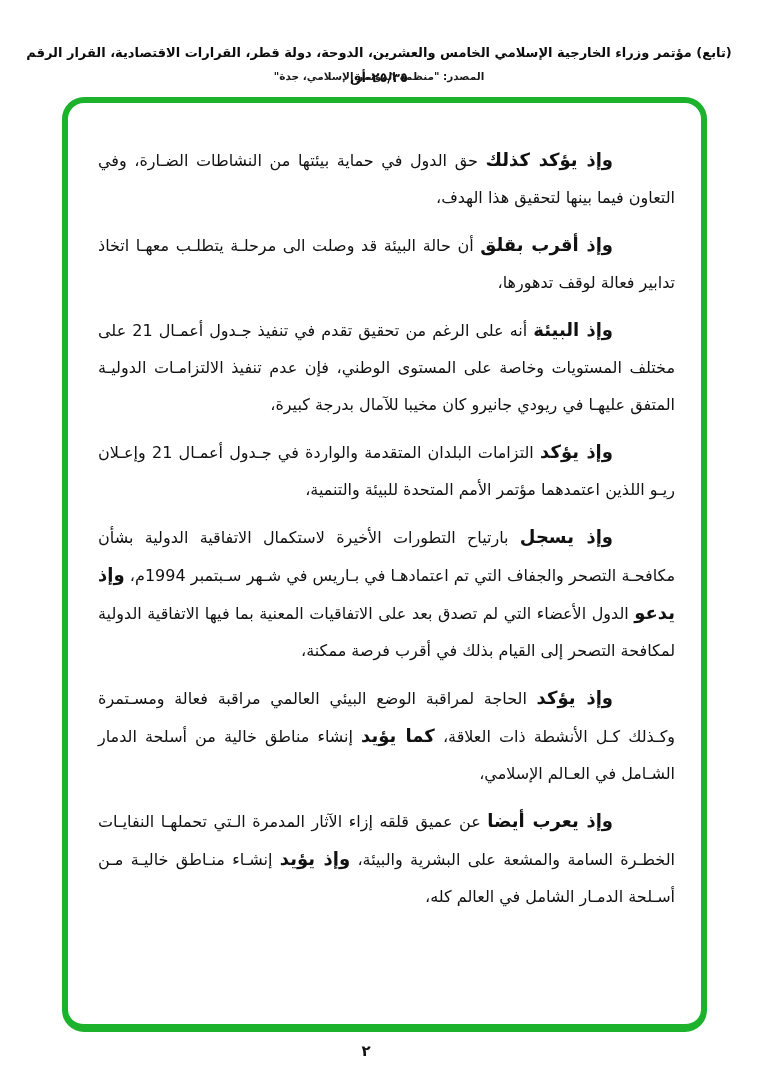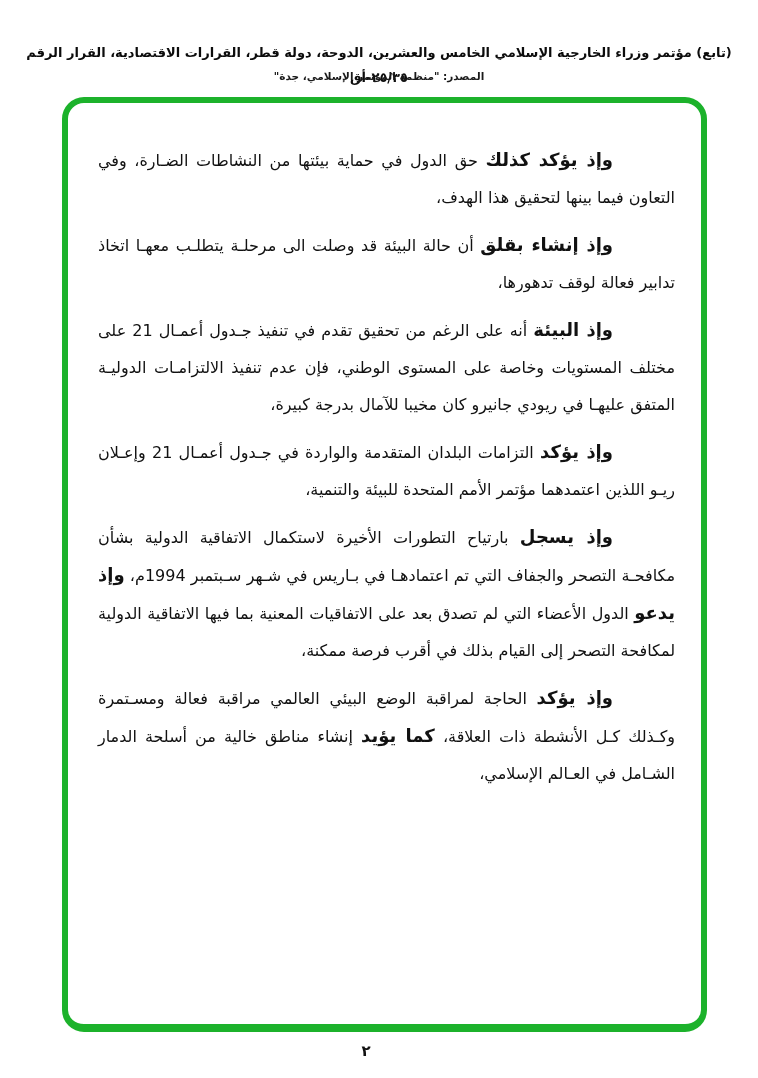--- a/index.html
+++ b/index.html
@@ -44,21 +44,22 @@
 </head>
 <body style="background: rgb(255, 255, 255);">
 
 <div class="header1">(تابع) مؤتمر وزراء الخارجية الإسلامي الخامس والعشرين، الدوحة، دولة قطر، القرارات الاقتصادية، القرار الرقم ٢٥/٣٥-أق</div>
 
 <div class="header2">المصدر:  "منظمة المؤتمر الإسلامي، جدة"</div>
 
 <div class="frame" style="border-color: rgb(28, 178, 43);">
   <div class="content">
       <p><span class="b">وإذ يؤكد كذلك</span><span> حق الدول في حماية بيئتها من النشاطات الضـارة، وفي التعاون فيما بينها لتحقيق هذا الهدف،</span></p>
-      <p><span class="b">وإذ إنشاء بقلق</span><span> أن حالة البيئة قد وصلت الى مرحلـة يتطلـب معهـا اتخاذ تدابير فعالة لوقف تدهورها،</span></p>
+      <p><span class="b">وإذ أقرب بقلق</span><span> أن حالة البيئة قد وصلت الى مرحلـة يتطلـب معهـا اتخاذ تدابير فعالة لوقف تدهورها،</span></p>
       <p><span class="b">وإذ البيئة</span><span> أنه على الرغم من تحقيق تقدم في تنفيذ جـدول أعمـال 21 على مختلف المستويات وخاصة على المستوى الوطني، فإن عدم تنفيذ الالتزامـات الدوليـة المتفق عليهـا في ريودي جانيرو كان مخيبا للآمال بدرجة كبيرة،</span></p>
       <p><span class="b">وإذ يؤكد</span><span> التزامات البلدان المتقدمة والواردة في جـدول أعمـال 21 وإعـلان ريـو اللذين اعتمدهما مؤتمر الأمم المتحدة للبيئة والتنمية،</span></p>
       <p><span class="b">وإذ يسجل</span><span> بارتياح التطورات الأخيرة لاستكمال الاتفاقية الدولية بشأن مكافحـة التصحر والجفاف التي تم اعتمادهـا في بـاريس في شـهر سـبتمبر 1994م، </span><span class="b">وإذ يدعو</span><span> الدول الأعضاء التي لم تصدق بعد على الاتفاقيات المعنية بما فيها الاتفاقية الدولية لمكافحة التصحر إلى القيام بذلك في أقرب فرصة ممكنة،</span></p>
       <p><span class="b">وإذ يؤكد</span><span> الحاجة لمراقبة الوضع البيئي العالمي مراقبة فعالة ومسـتمرة وكـذلك كـل الأنشطة ذات العلاقة، </span><span class="b">كما يؤيد</span><span> إنشاء مناطق خالية من أسلحة الدمار الشـامل في العـالم الإسلامي،</span></p>
+      <p><span class="b">وإذ يعرب أيضا</span><span> عن عميق قلقه إزاء الآثار المدمرة الـتي تحملهـا النفايـات الخطـرة السامة والمشعة على البشرية والبيئة، </span><span class="b">وإذ يؤيد</span><span> إنشـاء منـاطق خاليـة مـن أسـلحة الدمـار الشامل في العالم كله،</span></p>
     </div>
 </div>
 
 <div class="footer">٢</div>
 
 </body></html>

